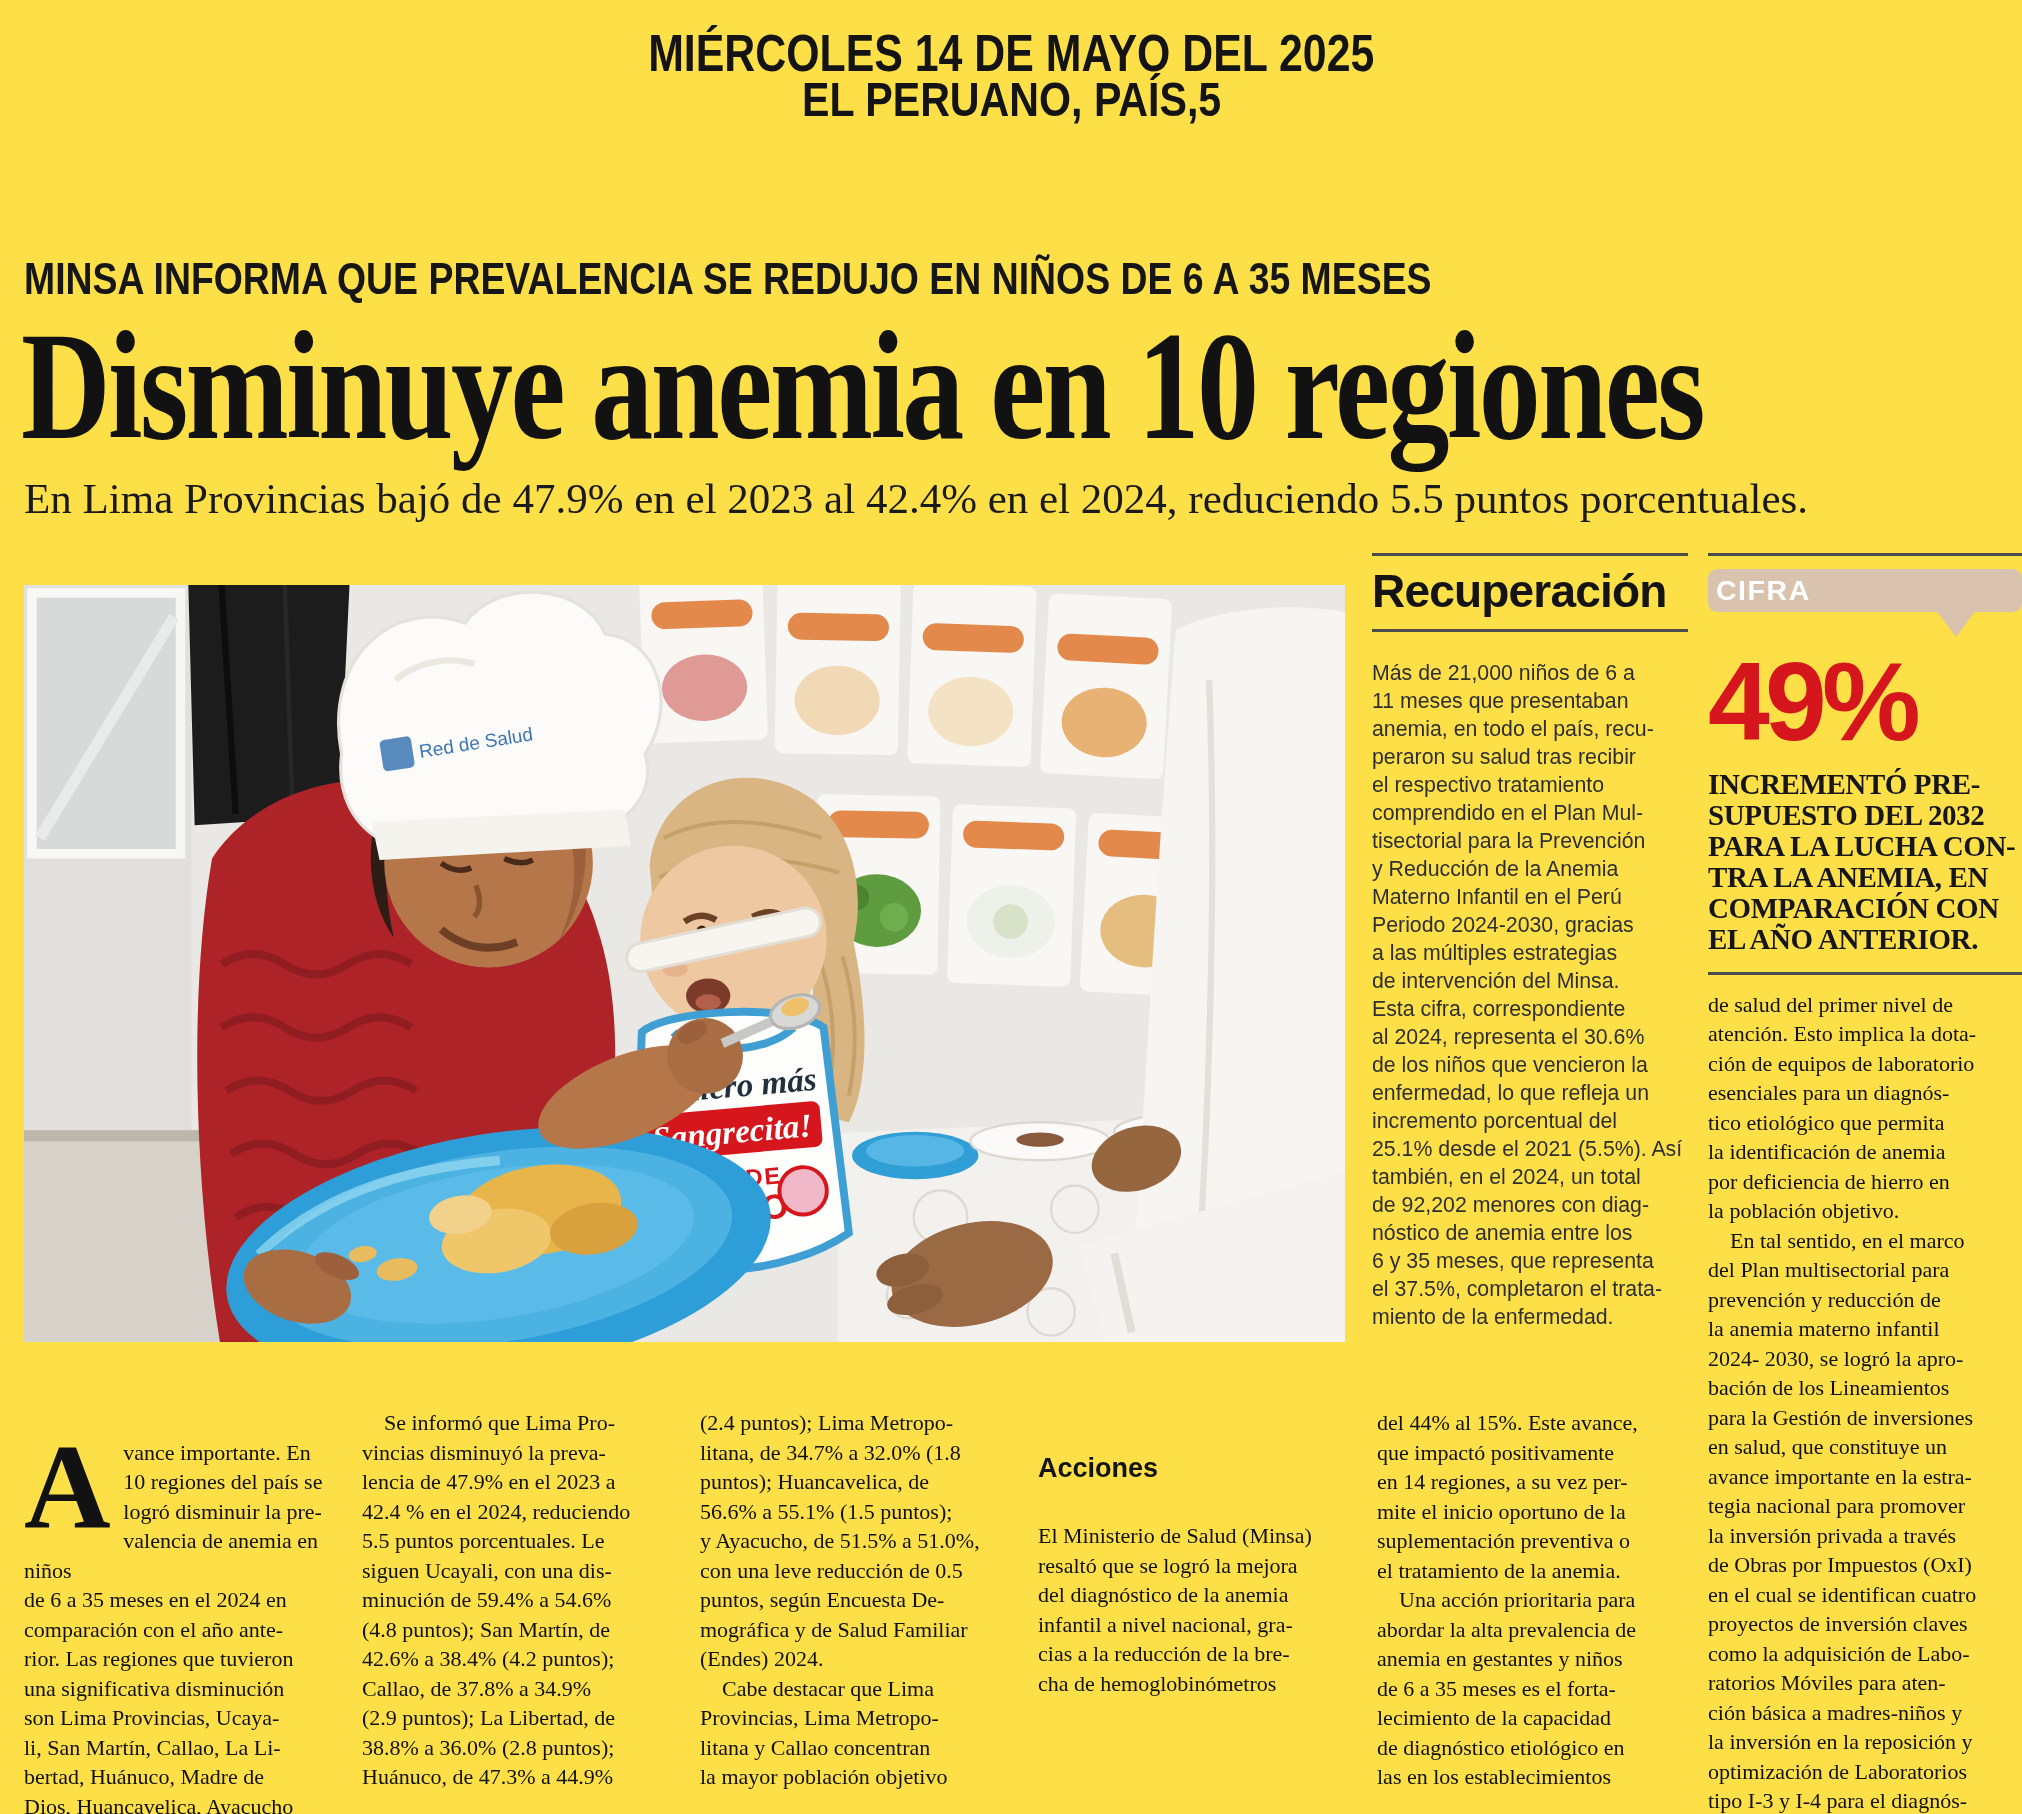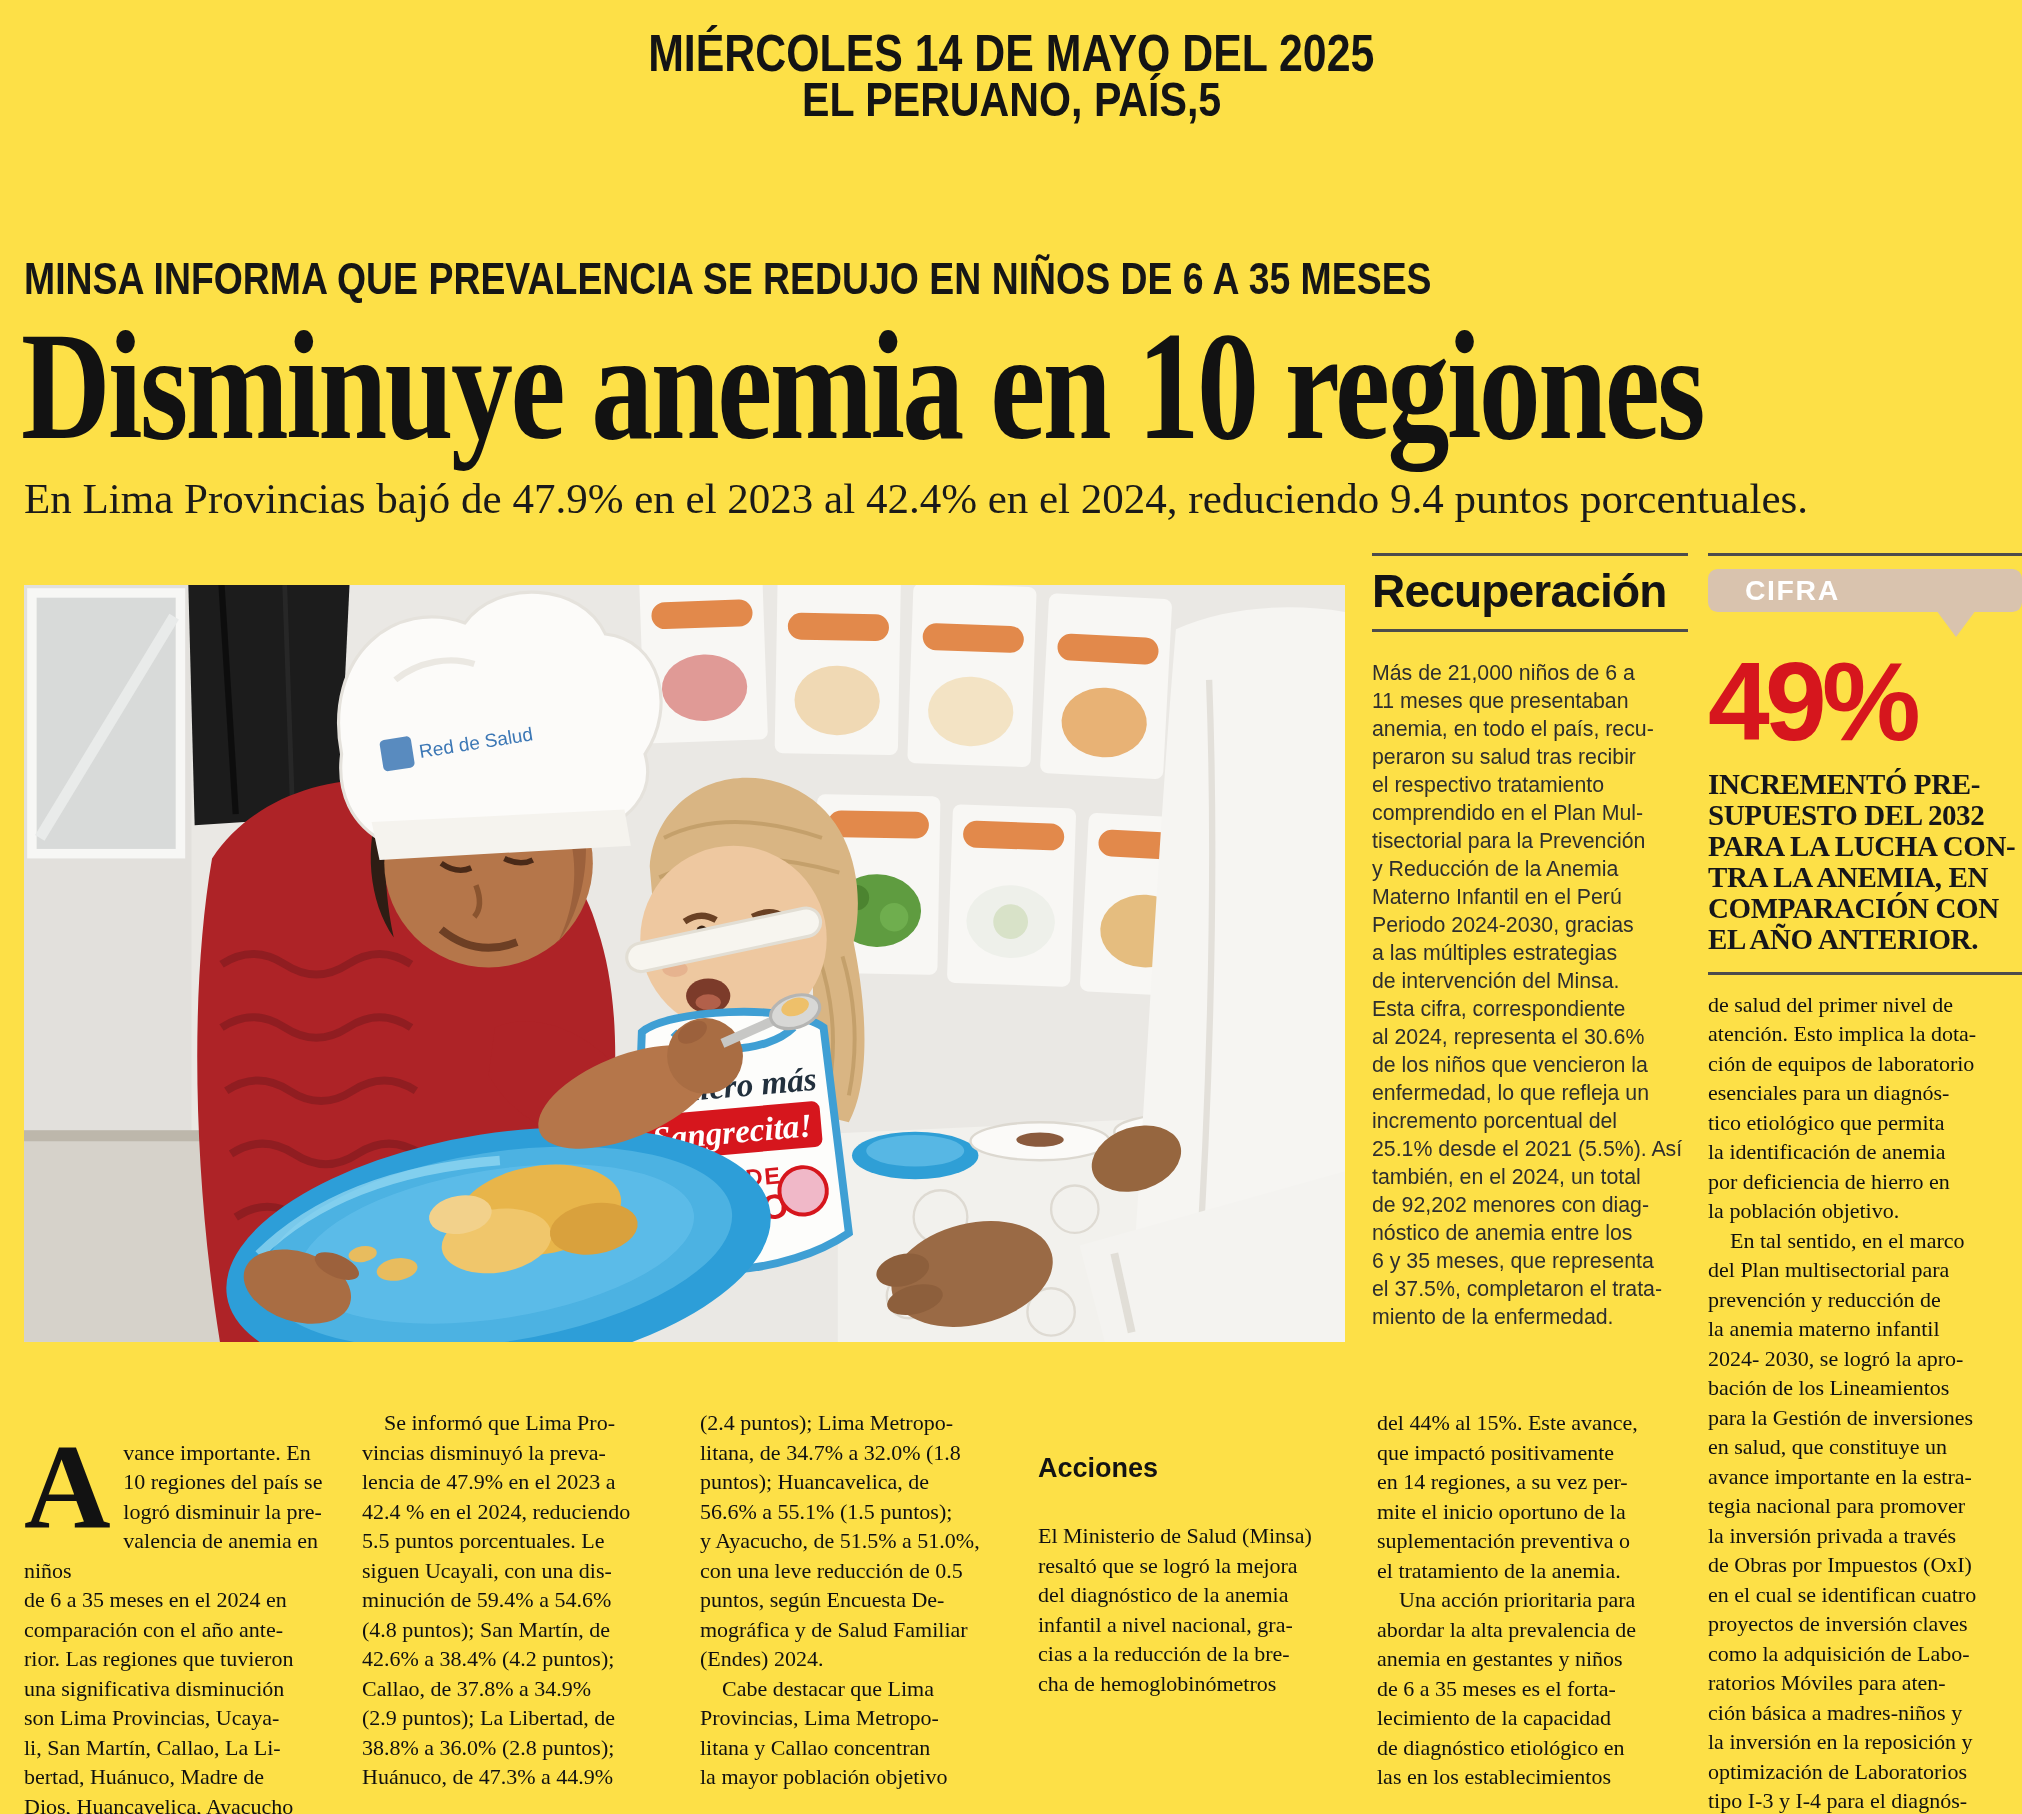--- a/index.html
+++ b/index.html
@@ -36,21 +36,21 @@
   .rule{height:3.2px;background:#4c4c4c;}
   .recup-title{font-family:"Liberation Sans",sans-serif;font-weight:bold;font-size:46px;
                letter-spacing:-0.8px;color:#141414;margin:8px 0 11px 0;}
   .recup-body{margin-top:27px;font-family:"Liberation Sans",sans-serif;font-size:21.3px;
               line-height:28px;color:#2e2e2e;white-space:pre-line;}
 
   
   .cifra{left:1708px;top:553px;width:314px;}
   .cifra-bubble{position:relative;margin-top:12.6px;height:43px;border-radius:9.5px;}
   .cifra-label{font-family:"Liberation Sans",sans-serif;font-weight:bold;font-size:28.4px;
-               color:#ffffff;line-height:43px;padding-left:37px;letter-spacing:1.6px;}
+               color:#ffffff;line-height:43px;padding-left:8px;letter-spacing:1.6px;}
   .cifra-tail{position:absolute;right:46px;top:41px;width:0;height:0;
               border-left:20.5px solid transparent;border-right:20.5px solid transparent;}
   .cifra-value{margin-top:35px;font-family:"Liberation Sans",sans-serif;font-weight:bold;
                font-size:111px;line-height:1;letter-spacing:-4.7px;}
   .cifra-desc{margin-top:11px;font-weight:bold;font-size:29px;line-height:31px;
               letter-spacing:-0.4px;color:#16161a;white-space:pre-line;}
   .cifra .rule2{margin-top:17.4px;}
   .col6-text{margin-top:14.2px;font-size:22px;line-height:29.5px;white-space:pre-line;color:#101010;}
 
   
@@ -74,21 +74,21 @@
   <div class="abs mast mast2">
     <span class="mast-line cond">EL PERUANO, PAÍS,5</span>
   </div>
 
   <div class="abs kicker nowrap">
     <span class="cond">MINSA INFORMA QUE PREVALENCIA SE REDUJO EN NIÑOS DE 6 A 35 MESES</span>
   </div>
   <div class="abs headline nowrap">
     <span class="cond">Disminuye anemia en 10 regiones</span>
   </div>
-  <div class="abs subhead nowrap">En Lima Provincias bajó de 47.9% en el 2023 al 42.4% en el 2024, reduciendo 9.4 puntos porcentuales.</div>
+  <div class="abs subhead nowrap">En Lima Provincias bajó de 47.9% en el 2023 al 42.4% en el 2024, reduciendo 5.5 puntos porcentuales.</div>
 
   <div class="abs photo">
     <svg width="1321" height="757" viewBox="0 0 1672 958" xmlns="http://www.w3.org/2000/svg">
 
       <rect width="1672" height="958" fill="#eae8e4"></rect>
       <rect x="0" y="0" width="212" height="958" fill="#e2e0dc"></rect>
       <rect x="0" y="700" width="430" height="258" fill="#d6d2ca"></rect>
       <rect x="0" y="690" width="430" height="14" fill="#bdb7ab"></rect>
 
       <g>

